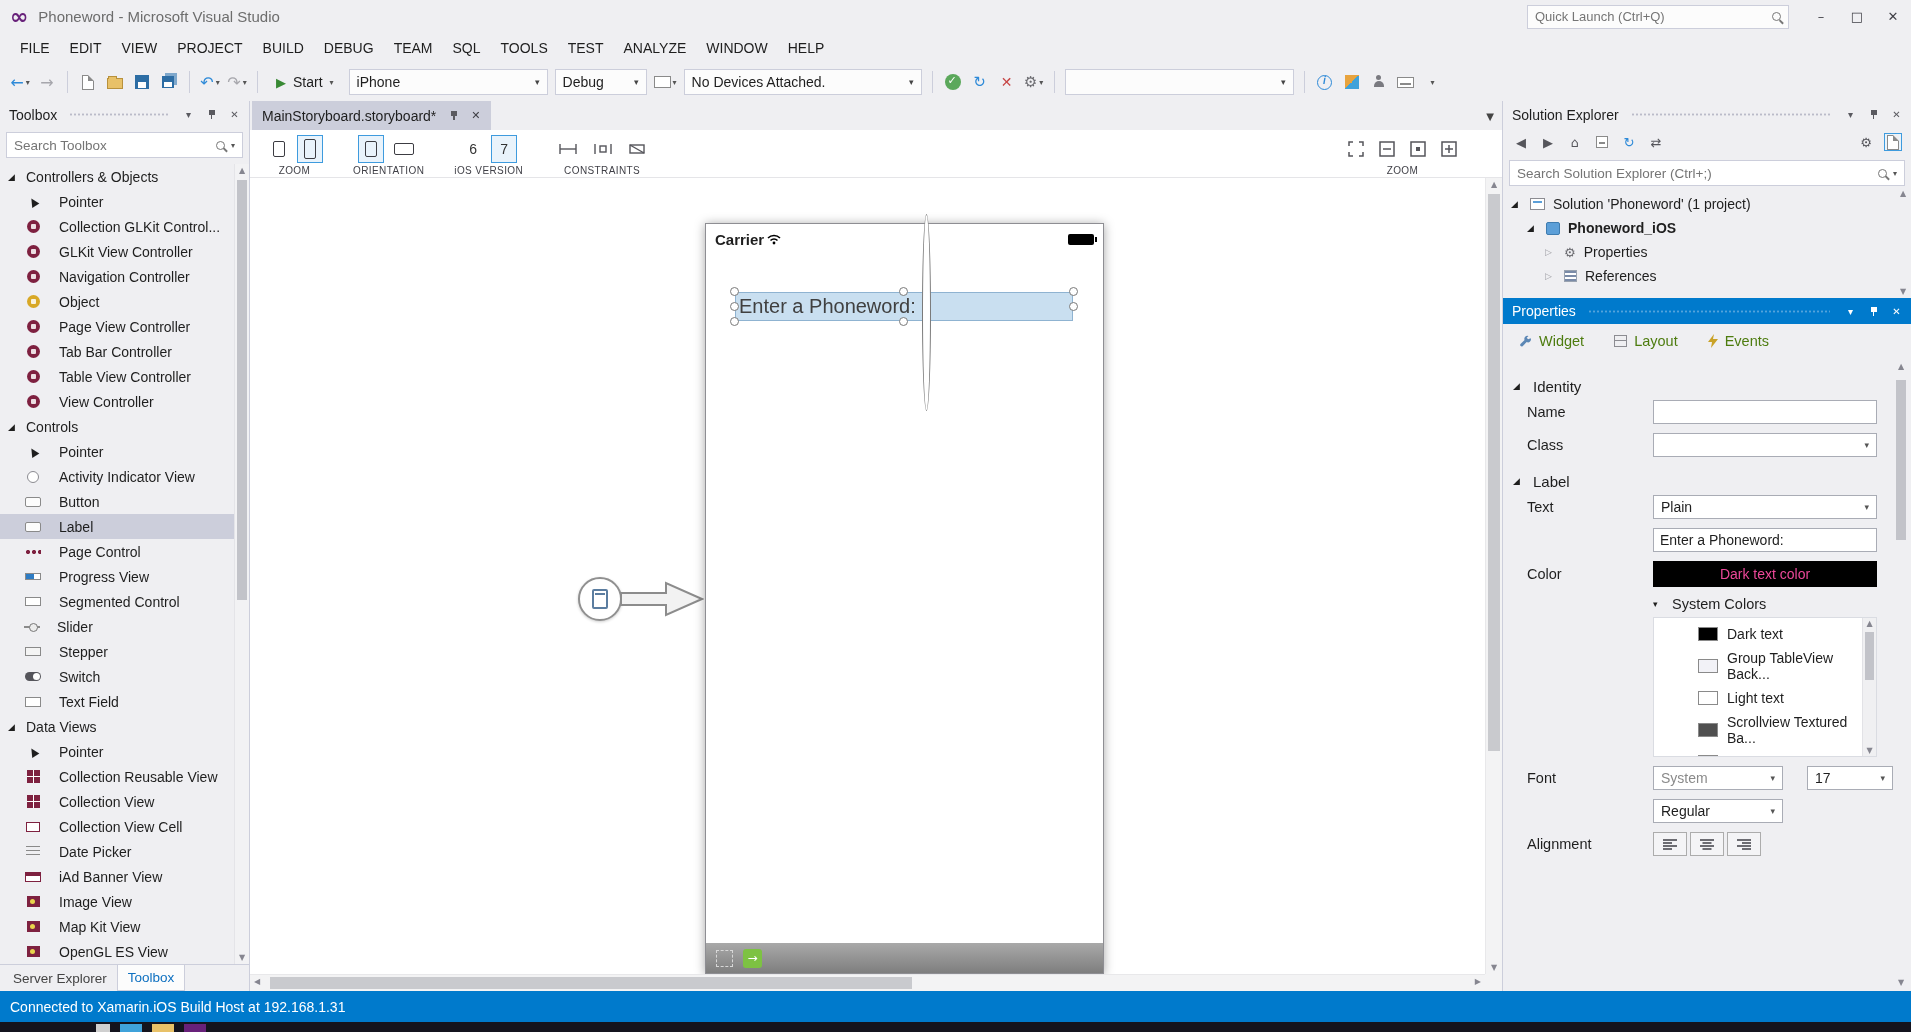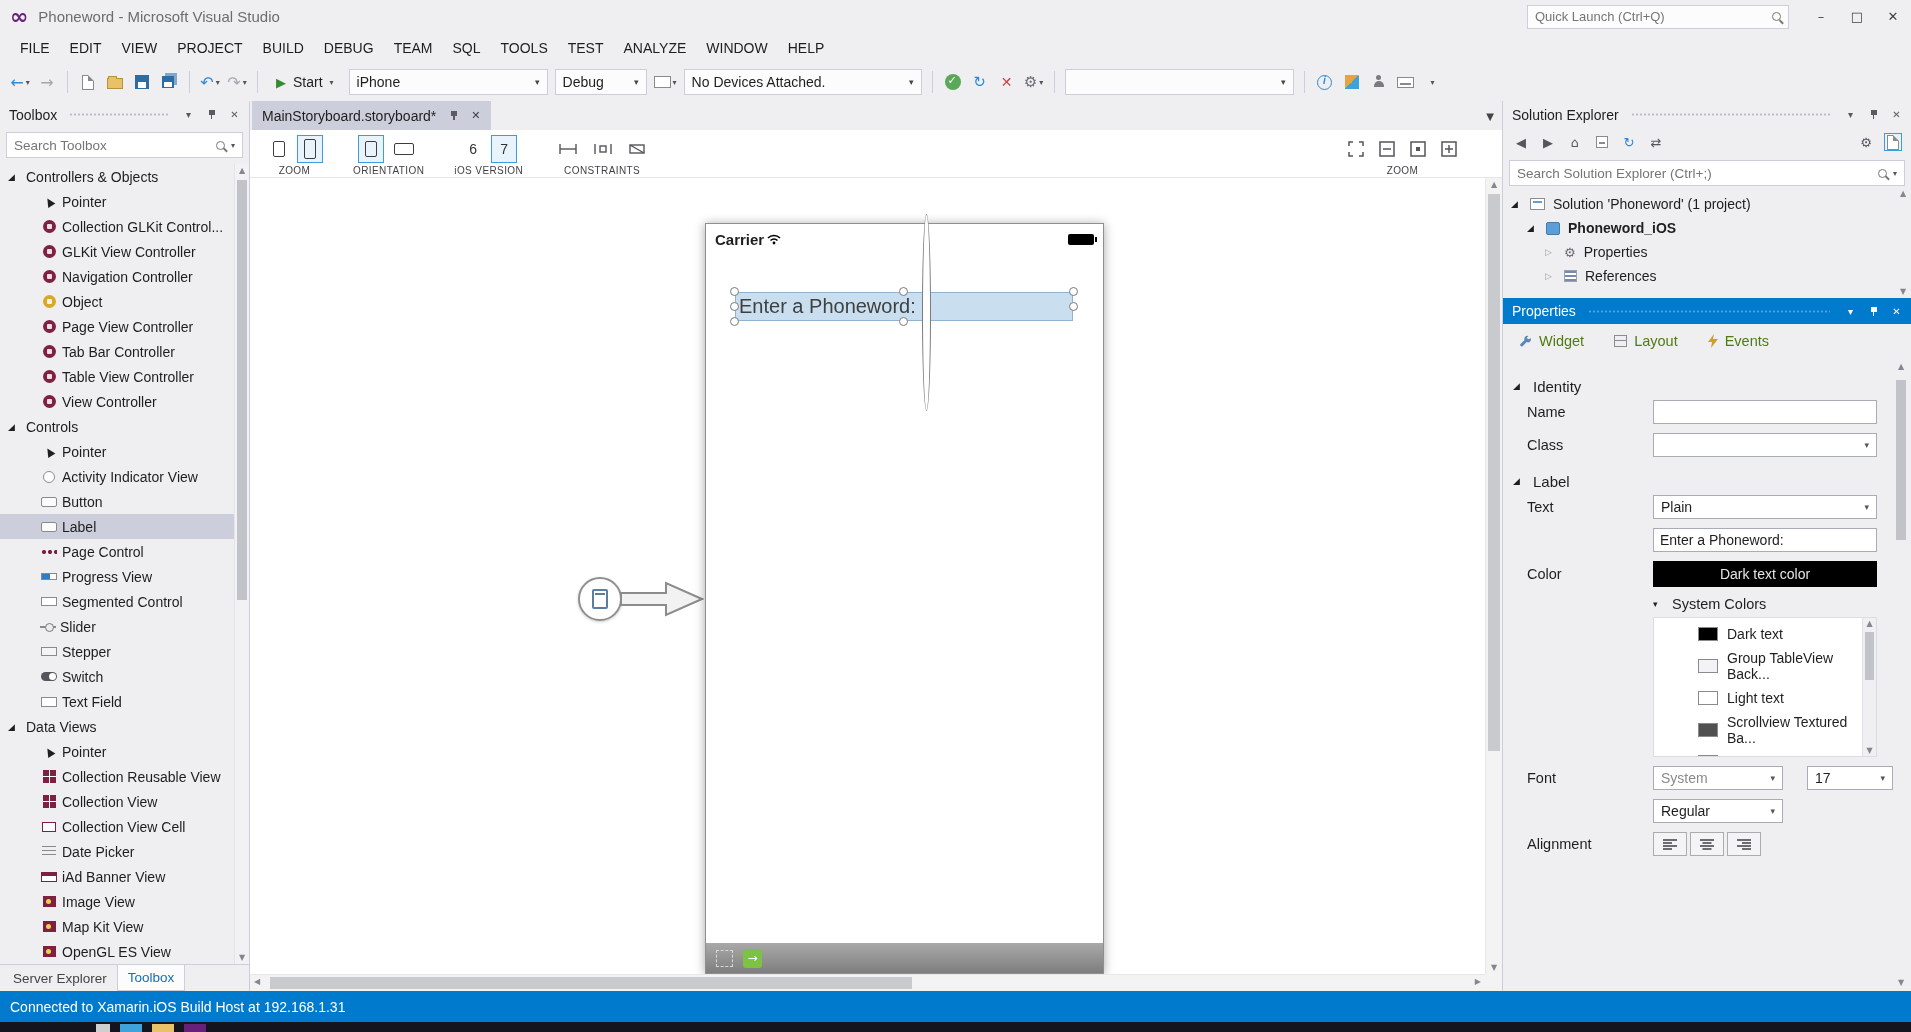--- a/index.html
+++ b/index.html
@@ -67,21 +67,21 @@
   .hdr-ic { width:17px; height:17px; display:flex; align-items:center; justify-content:center; color:#5a5a60; font-size:10px; flex:none; }
   .icon-pin { position:relative; width:10px; height:11px; display:inline-block; color:#5a5a60; }
   .icon-pin::before { content:""; position:absolute; left:2px; top:1px; width:6px; height:5px; background:currentColor; }
   .icon-pin::after { content:""; position:absolute; left:4.2px; top:6px; width:1.6px; height:4px; background:currentColor; }
   .pin-w { color:#fff; }
   .tb-search { margin:4px 6px 6px; height:26px; background:#fff; border:1px solid #CCCEDB; display:flex; align-items:center; gap:6px; padding:0 7px; flex:none; }
   .tb-search input { flex:1; border:none; outline:none; font-size:13.5px; color:#767676; background:transparent; font-family:inherit; min-width:0; }
   .tb-tree { flex:1; position:relative; overflow:hidden; font-size:14px; }
   .trow { height:25px; display:flex; align-items:center; padding-left:8px; padding-right:18px; }
   .trow.group { gap:7px; }
-  .trow.item { padding-left:40px; gap:4px; }
+  .trow.item { padding-left:24px; gap:17px; }
   .trow.item.selected { background:#CCCEDB; }
   .exp { font-size:9px; color:#1e1e1e; width:11px; flex:none; }
   .exp.c { color:#A0A0A6; }
   .ti { position:relative; width:18px; height:16px; display:flex; align-items:center; justify-content:center; flex:none; }
   .ti-cursor::before { content:"▲"; font-family:"DejaVu Sans",sans-serif; font-size:11px; color:#1e1e1e; transform:rotate(-32deg); display:block; }
   .ti-circle { width:13px; height:13px; border-radius:50%; background:#7E2140; position:relative; }
   .ti-circle::after { content:""; position:absolute; left:50%; top:50%; width:5px; height:5px; margin:-2.5px 0 0 -2.5px; background:rgba(255,255,255,.85); border-radius:1px; }
   .ti-gold { background:#D8A826; }
   .ti-act { width:12px; height:12px; border:1.5px solid #8B8B91; border-radius:50%; background:#fff; }
   .ti-rect { width:16px; height:10px; border:1px solid #8A8A8A; background:#FCFCFC; border-radius:2px; }
@@ -182,21 +182,21 @@
   .psec { height:28px; display:flex; align-items:center; gap:9px; padding-left:10px; font-size:15px; }
   .prow { display:flex; align-items:center; margin-bottom:9px; padding-left:24px; }
   .plabel { width:126px; flex:none; font-size:14.5px; }
   .pctl { flex:1; display:flex; margin-right:34px; min-width:0; position:relative; }
   .pinput { width:100%; height:24px; border:1px solid #A9ACB5; background:#fff; font-size:14px; padding:0 6px; color:#1e1e1e; font-family:inherit; outline:none; }
   .pcombo { flex:1; height:24px; border:1px solid #A9ACB5; background:#fff; display:flex; align-items:center; padding:0 7px; font-size:14px; }
   .pcombo .arrow { margin-left:auto; font-size:9px; color:#555; padding-left:6px; }
   .pcombo.muted { color:#8a8a8a; }
   .w-fam { flex:none; width:130px; }
   .w-size { flex:none; width:86px; margin-left:24px; }
-  .swatch { flex:1; height:26px; background:#000; color:#e5e5e5; display:flex; align-items:center; justify-content:center; font-size:14px; }
+  .swatch { flex:1; height:26px; background:#000; color:#ec4899; display:flex; align-items:center; justify-content:center; font-size:14px; }
   .btnrow { gap:5px; }
   .cbtn { flex:1; height:26px; background:#EFEFF2; border:1px solid #ACACAC; display:flex; align-items:center; justify-content:center; font-size:14px; }
   .cbtn.selected { border:2px solid #3097E8; background:#E9F3FB; }
   .syshdr { align-items:center; gap:8px; font-size:14.5px; }
   .sysc-list { flex:1; height:140px; background:#fff; border:1px solid #DADCE2; position:relative; overflow:hidden; padding-right:15px; }
   .sci { height:32px; display:flex; align-items:center; gap:9px; padding-left:7px; font-size:14px;margin-left:37px; }
   .scs { width:20px; height:14px; border:1px solid #8A8A8A; flex:none; }
   .lsb { position:absolute; top:0; right:0; bottom:0; width:14px; background:#F0F0F2; border-left:1px solid #E2E2E6; }
   .lsb .thumb { position:absolute; left:2px; right:2px; top:14px; height:48px; background:#C2C3C9; }
   .alrow { gap:3px; }

